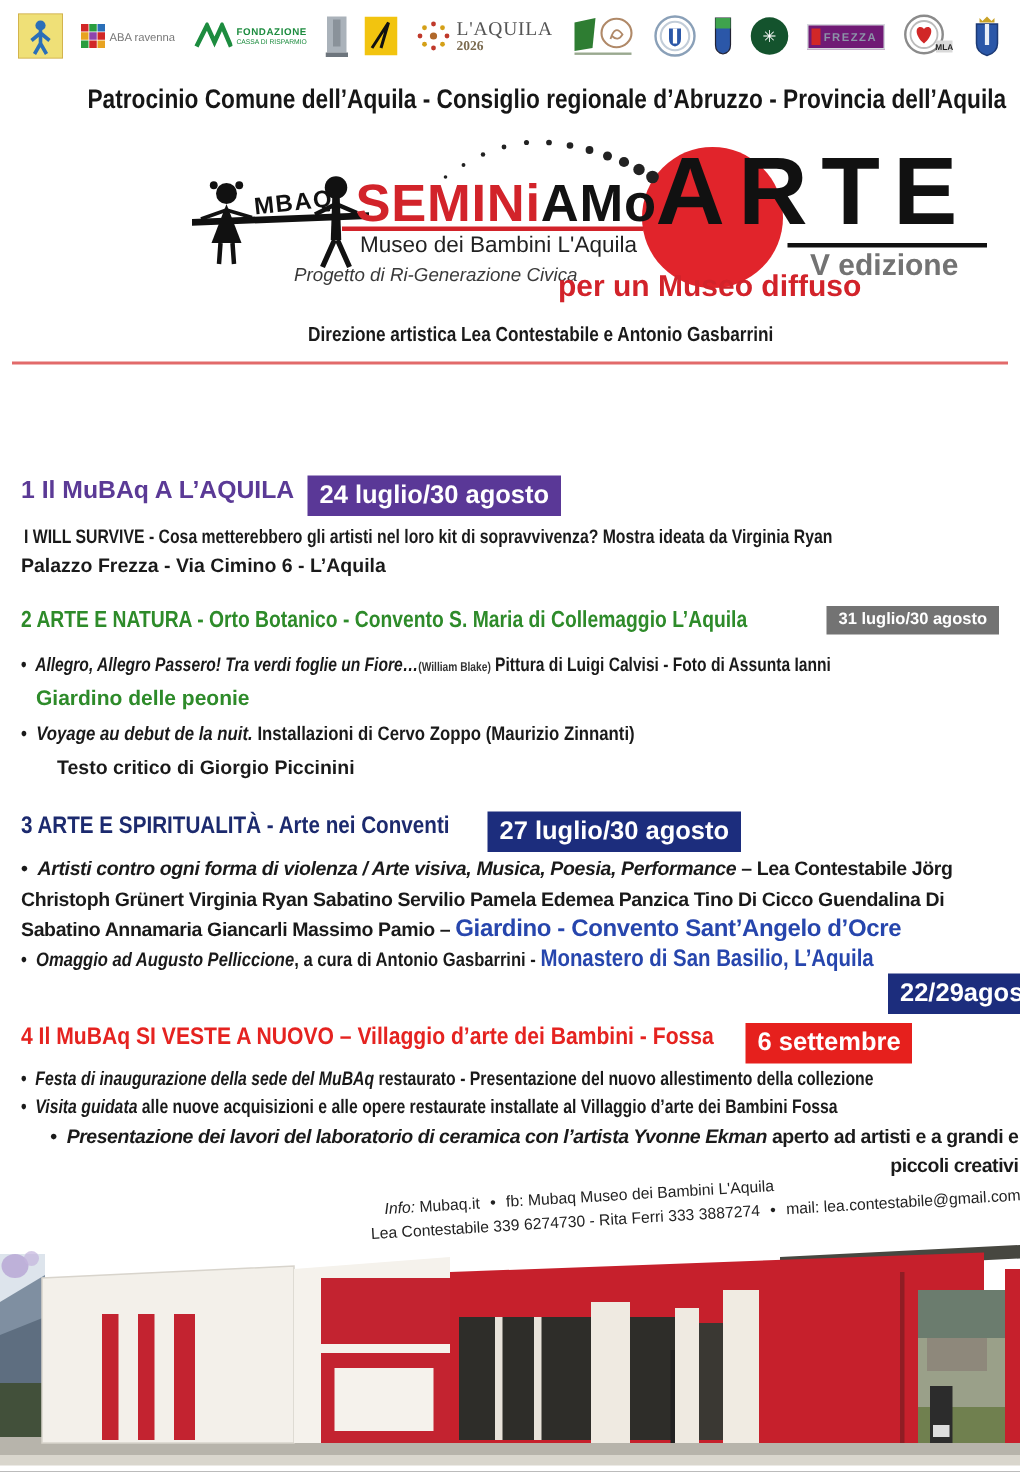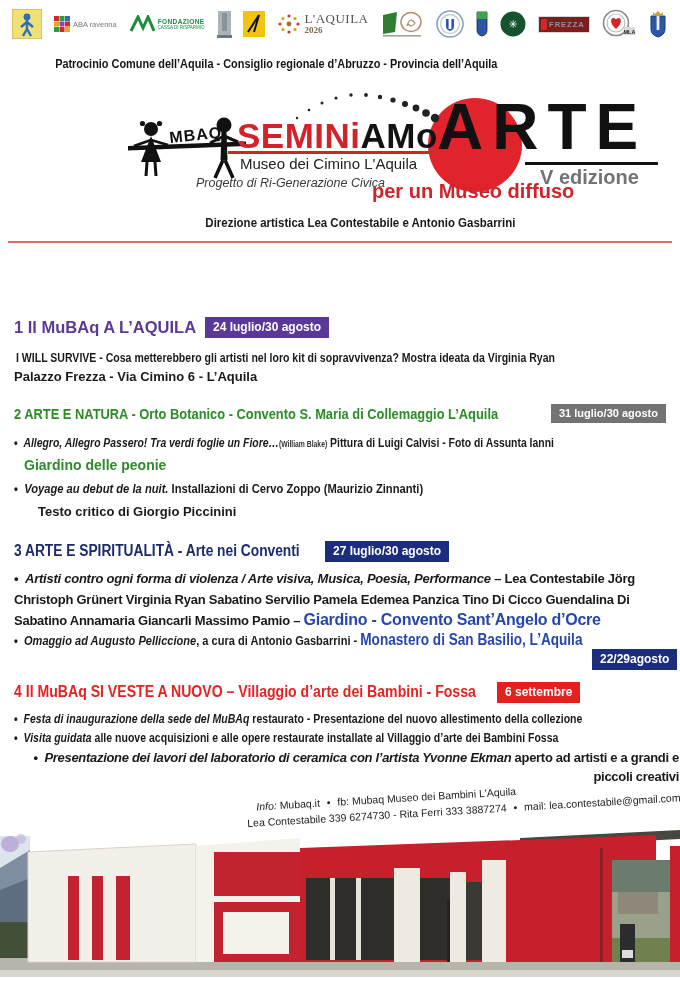--- a/index.html
+++ b/index.html
@@ -12,27 +12,27 @@
   .logo-row { position:absolute; top:6px; left:12px; width:656px; height:36px;
     display:flex; align-items:center; justify-content:space-between; }
   .logo { display:flex; align-items:center; gap:3px; flex:0 0 auto; }
   .logo-label { font-size:7.5px; color:#777; white-space:nowrap; }
   .fond-txt { display:flex; flex-direction:column; line-height:1.15; }
   .fond-txt .l1 { font-size:6.5px; font-weight:700; color:#1d8c3f; letter-spacing:.4px; }
   .fond-txt .l2 { font-size:4.5px; color:#1d8c3f; }
   .aq26-txt { display:flex; flex-direction:column; line-height:1.05; font-family:"Liberation Serif", serif; color:#555; }
   .aq26-txt .n { font-size:13px; letter-spacing:.5px; }
   .aq26-txt .y { font-size:9px; font-weight:700; color:#7a6a4f; }
-  .frezza-box { width:50px; height:15px; background:#7f1d1d; border:1px solid #d5d8de;
+  .frezza-box { width:50px; height:15px; background:#701a75; border:1px solid #d5d8de;
     display:flex; align-items:center; overflow:hidden; }
   .frezza-box .mark { width:6px; height:11px; background:#d12727; margin:0 2px 0 2px; }
   .frezza-box .txt { font-size:7.5px; font-weight:700; color:#8c93a8; letter-spacing:1px; }
   
   .patrocinio { position:absolute; top:56px; left:0; width:540px; text-align:right;
-    font-size:13px; font-weight:700; color:#161616; white-space:nowrap; }
+    font-size:18px; font-weight:700; color:#161616; white-space:nowrap; }
   .patrocinio span { display:inline-block; transform:scaleX(.84); }
   
   .brand { position:absolute; left:0; top:92px; width:680px; height:150px; }
   .red-circle { position:absolute; left:428px; top:6px; width:94px; height:94px;
     border-radius:50%; background:#e1242b; }
   .t-semini { position:absolute; left:237px; top:26px; font-size:35px; font-weight:700;
     line-height:1; letter-spacing:.5px; white-space:nowrap; }
   .t-semini .red { color:#d2232a; }
   .t-semini .blk { color:#121212; }
   .t-arte { position:absolute; left:437px; top:3px; font-size:64px; font-weight:700;
@@ -46,21 +46,21 @@
   .t-progetto { position:absolute; left:196px; top:84px; font-size:12.5px; font-style:italic; color:#3a3a3a; }
   .t-tagline { position:absolute; left:372px; top:88px; font-size:20px; font-weight:700; color:#d2232a; white-space:nowrap; }
   .t-direzione { position:absolute; left:20px; top:123px; width:680px; text-align:center;
     font-size:13.5px; font-weight:700; white-space:nowrap; }
   .t-direzione span { display:inline-block; transform:scaleX(.85); }
   .divider { position:absolute; top:241px; left:8px; width:664px; height:2px; background:#e26a6a; }
   
   .programma { position:absolute; top:276px; left:0; width:680px; text-align:center;
     font-size:23px; font-weight:700; color:#e0242a; letter-spacing:1px; }
   .sec-h { position:absolute; font-weight:700; white-space:nowrap; transform-origin:0 50%; }
-  .badge { position:absolute; color:#fff; font-weight:700; font-size:12px;
+  .badge { position:absolute; color:#fff; font-weight:700; font-size:17px;
     padding:3px 8px 4px 8px; white-space:nowrap; }
   .bline { position:absolute; font-size:13px; font-weight:700; color:#1a1a1a;
     white-space:nowrap; transform-origin:0 50%; }
   .bullet::before { content:"\2022\00a0"; font-weight:700; }
   .it { font-style:italic; }
   .small-attrib { font-size:8.5px; font-weight:700; color:#333; }
   .h1c { color:#5b3a96; } .h2c { color:#2e8b2a; } .h3c { color:#1c2a6e; } .h4c { color:#e52320; }
   .loc-blue { color:#2746ad; font-size:16px; }
   .green-line { color:#2e8b2a; font-size:14px; }
   .s3p { position:absolute; top:569px; left:14px; width:657px; font-size:13px; font-weight:700;
@@ -233,21 +233,21 @@
           <circle cx="134" cy="25" r="3.8"></circle>
           <circle cx="143" cy="30" r="4.2"></circle>
       </g>
     </svg>
 
     <div class="t-semini">
       <span class="red">SEMINi</span><span class="blk">AMo</span>
     </div>
     <div class="t-arte">ARTE</div>
     <div class="red-underline"></div>
-    <div class="t-museo">Museo dei Cimino L'Aquila</div>
+    <div class="t-museo">Museo dei Bambini L'Aquila</div>
     <div class="black-line"></div>
     <div class="t-edizione">V edizione</div>
     <div class="t-progetto">Progetto di Ri-Generazione Civica</div>
     <div class="t-tagline">per un Museo diffuso</div>
     <div class="t-direzione">
       <span>Direzione artistica Lea Contestabile e Antonio Gasbarrini</span>
     </div>
   </div>
 
   <div class="divider"></div>

